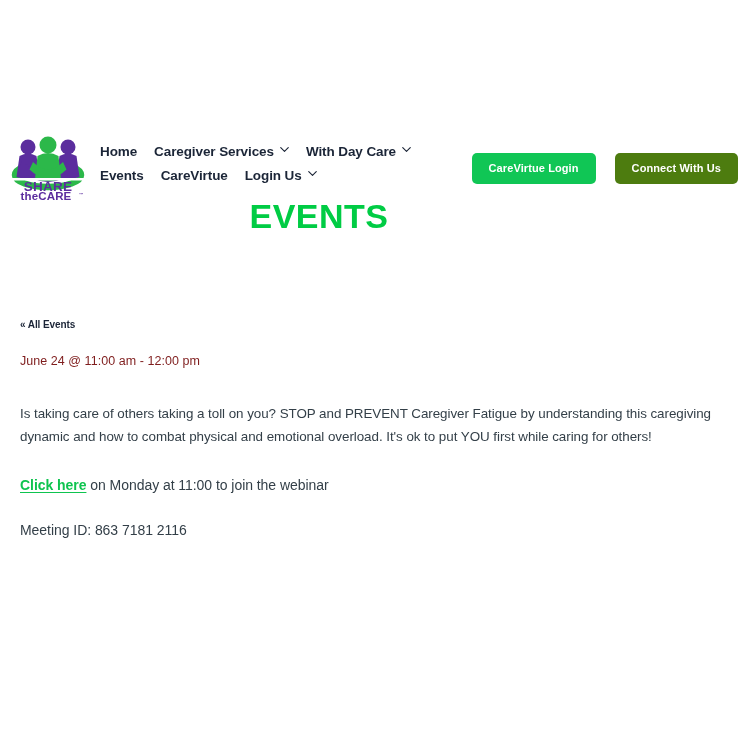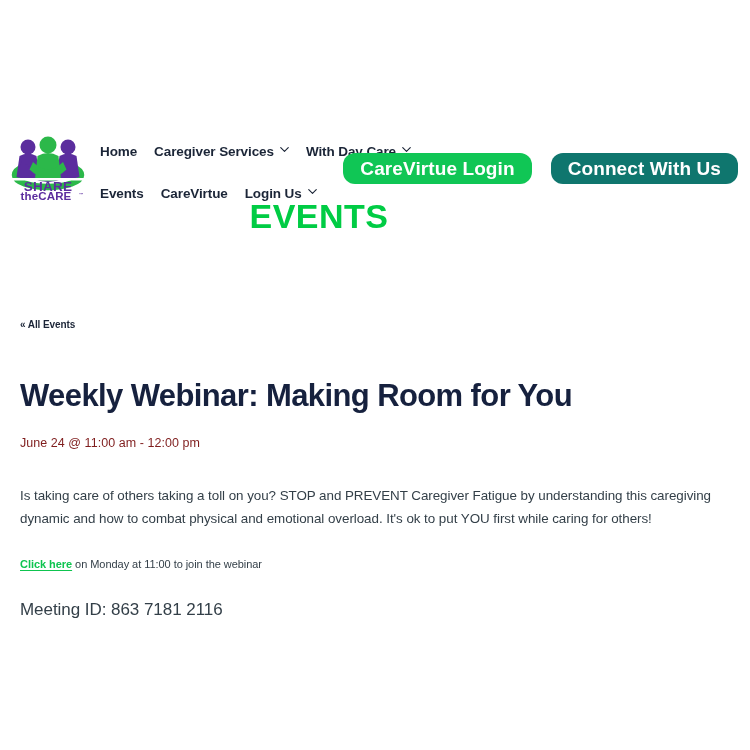--- a/index.html
+++ b/index.html
@@ -23,46 +23,46 @@
     display:block;
     text-align:right;
   }
   .logo-wrap svg { display:block; width:76px; height:68px; }
 
   .nav {
     position:absolute; left:100px; top:14px;
     width:360px;
   }
   .nav-row { display:flex; align-items:center; }
-  .nav-row.row1 { margin-bottom:28px; }
+  .nav-row.row1 { margin-bottom:10px; }
   .nav-item {
     display:flex; align-items:center;
     font-size:13.5px; font-weight:700; color:#1b2537;
     letter-spacing:-0.1px;
     margin-right:17px; white-space:nowrap;
     cursor:pointer; line-height:1;
   }
   .nav-item:last-child { margin-right:0; }
   .chev {
     display:inline-block; margin-left:6px; width:9px; height:9px;
     position:relative; top:-1px;
   }
   .chev svg { display:block; }
 
   .btn-group { position:absolute; right:12px; top:22px; display:flex; align-items:center; }
   .btn {
     display:flex; align-items:center; justify-content:center;
-    border:none; border-radius:12px;
+    border:none; border-radius:5px;
     font-family:"Liberation Sans", sans-serif;
-    font-size:19px; font-weight:700; color:#ffffff;
+    font-size:11px; font-weight:700; color:#ffffff;
     letter-spacing:0.1px; white-space:nowrap;
     cursor:pointer; line-height:1;
   }
   .btn-primary { background:#10c655; padding:0 17px; height:31px; margin-right:19px; }
-  .btn-secondary { background:#0f766e; padding:0 17px; height:31px; }
+  .btn-secondary { background:#4d7c0f; padding:0 17px; height:31px; }
 
   
   .events-title {
     position:absolute; left:0; top:198px; width:638px;
     text-align:center;
     font-size:34px; font-weight:800; color:#00cc44;
     letter-spacing:0.5px; line-height:1.1;
   }
 
   
@@ -87,31 +87,31 @@
   }
 
   .event-body {
     margin-top:33px; width:706px;
     font-size:13.4px; font-weight:400; color:#333f48;
     line-height:1.72; letter-spacing:-0.05px;
   }
 
   .join-line {
     margin-top:26px;
-    font-size:11px; font-weight:400; color:#333f48;
+    font-size:14px; font-weight:400; color:#333f48;
     line-height:1.6; letter-spacing:-0.05px;
   }
   .join-link {
     color:#0ec44f; font-weight:700; text-decoration:underline;
     text-underline-offset:2px; cursor:pointer;
   }
 
   .meeting-id {
     margin-top:22px;
-    font-size:17px; font-weight:400; color:#333f48;
+    font-size:14px; font-weight:400; color:#333f48;
     line-height:1.6; letter-spacing:-0.05px;
   }
 </style>
 </head>
 <body>
 
 <div class="page">
 
   <div class="header">
 
@@ -187,21 +187,20 @@
       <button class="btn btn-secondary">Connect With Us</button>
     </div>
   </div>
 
   <div class="events-title">EVENTS</div>
 
   <div class="content">
 
     <a class="all-events">« All Events</a>
 
-    <h1 class="event-title">Weekly Webinar: Making Room for You</h1>
 
     <div class="event-date">June 24 @ 11:00 am - 12:00 pm</div>
 
     <p class="event-body">Is taking care of others taking a toll on you? STOP and PREVENT Caregiver Fatigue by understanding this caregiving dynamic and how to combat physical and emotional overload. It's ok to put YOU first while caring for others!</p>
 
     <p class="join-line"><a class="join-link">Click here</a><span> on Monday at 11:00 to join the webinar</span></p>
 
     <p class="meeting-id">Meeting ID: 863 7181 2116</p>
   </div>
 

